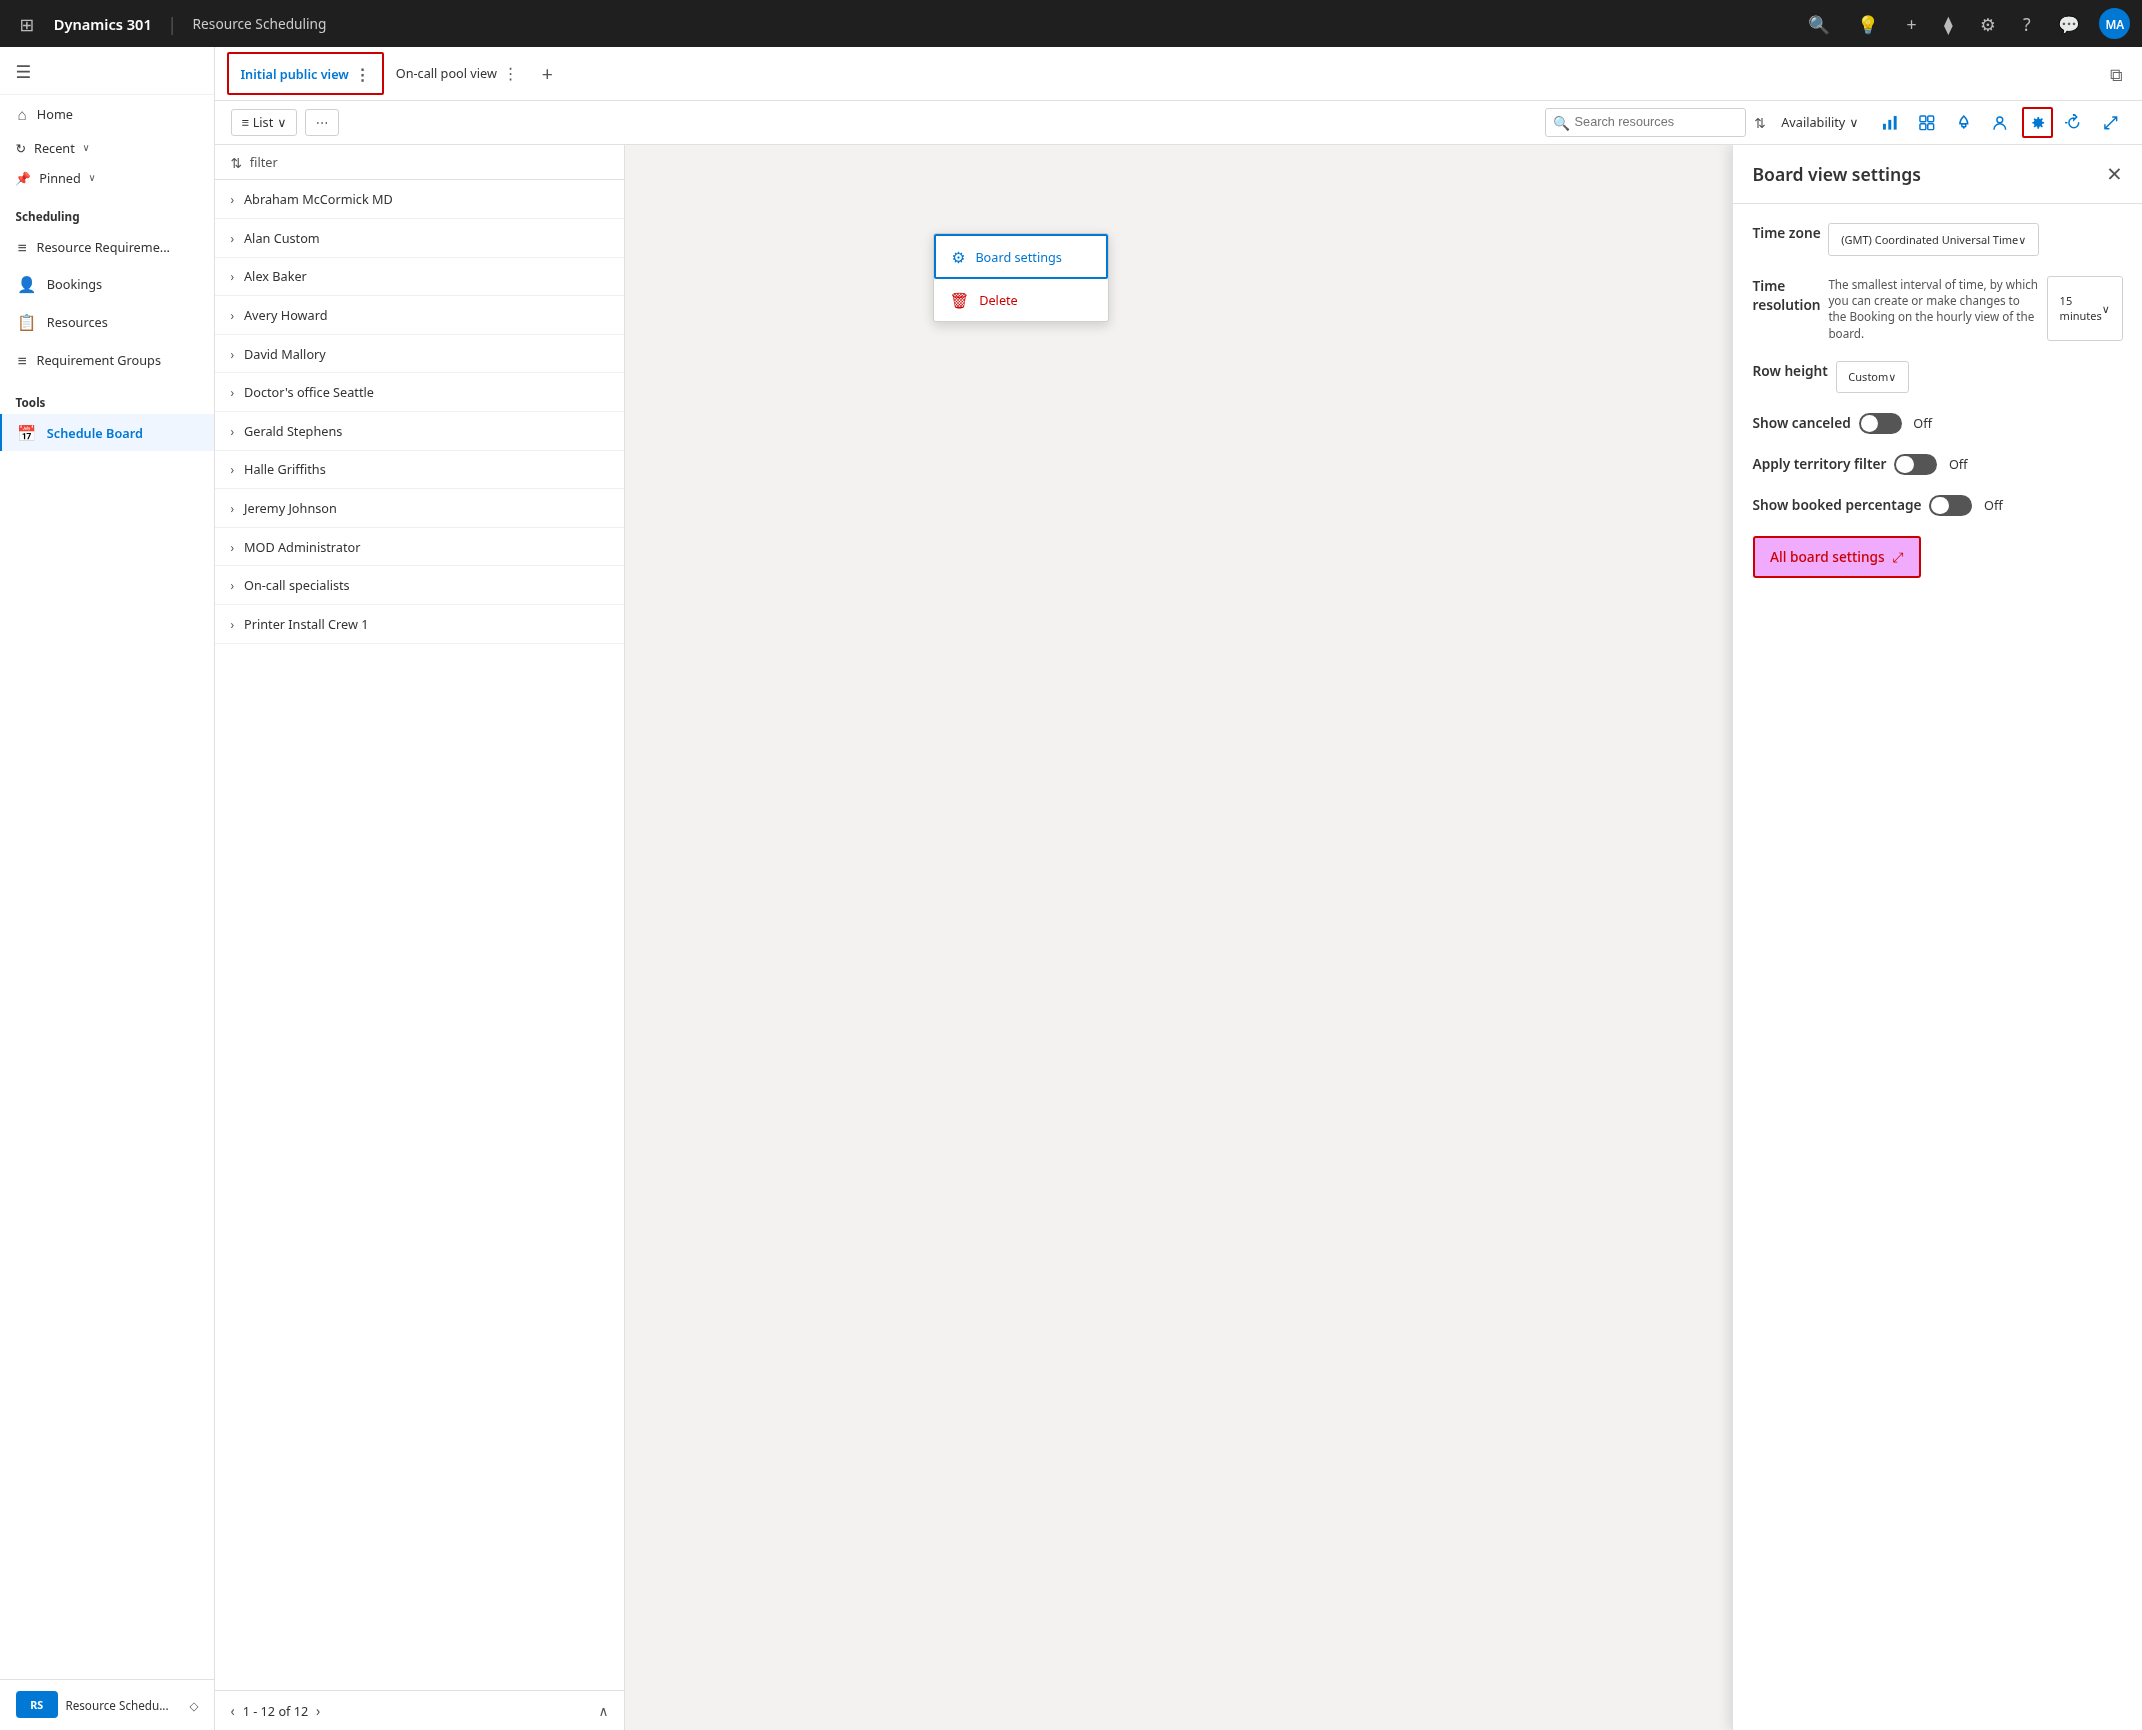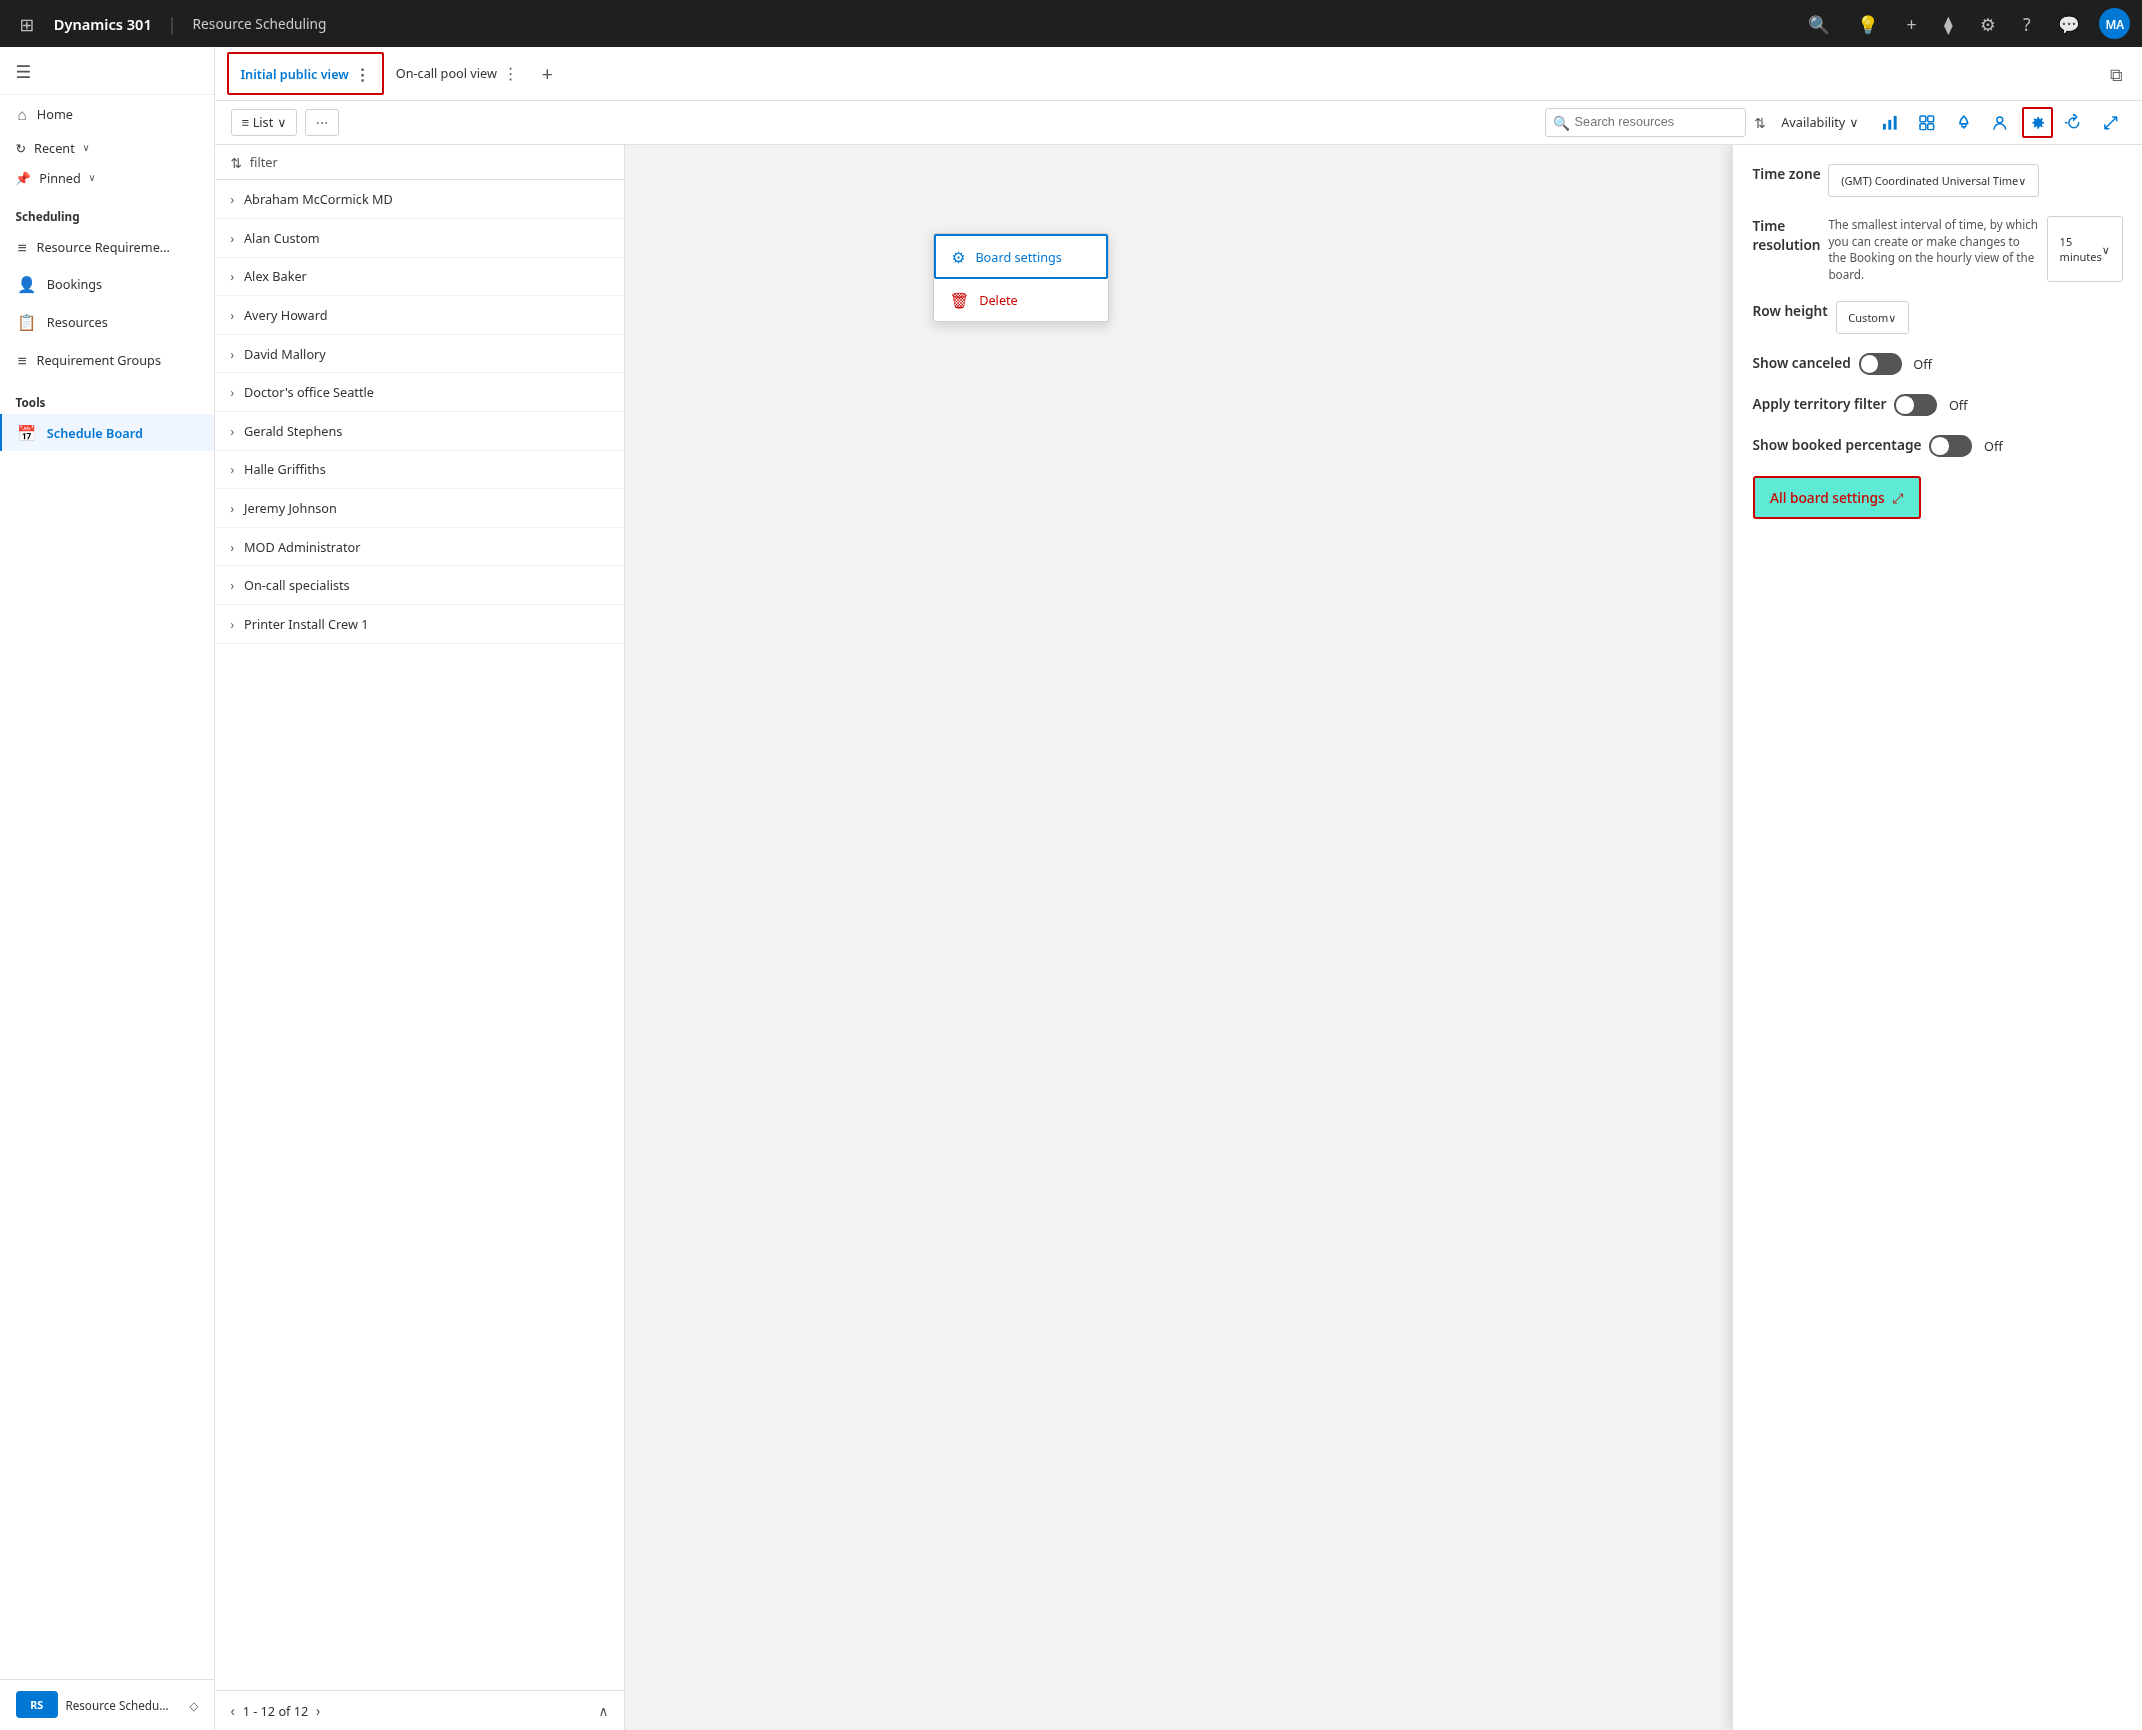--- a/index.html
+++ b/index.html
@@ -238,21 +238,21 @@
     .toggle-label { font-size: 12.7px; color: #333; }
     .all-board-settings-btn {
       display: flex; align-items: center; gap: 7.8px;
       padding: 9.8px 15.6px;
       border: 2px solid #cc0000;
       border-radius: 2.9px;
       color: #cc0000;
       font-size: 13.7px;
       font-weight: 500;
       cursor: pointer;
-      background: #5eead4;
+      background: #f0abfc;
       width: fit-content;
     }
 
     
     .context-menu {
       position: absolute;
       top: 88px;
       left: 308px;
       background: #fff;
       border: 1px solid #d0d0d0;
@@ -510,20 +510,24 @@
             <span class="cm-icon">⚙</span>
             <span>Board settings</span>
           </div>
           <div class="context-menu-item danger">
             <span class="cm-icon">🗑</span>
             <span>Delete</span>
           </div>
         </div>
 
         <div class="settings-panel">
+          <div class="settings-panel-header">
+            <span class="settings-panel-title">Board view settings</span>
+            <span class="settings-close">✕</span>
+          </div>
           <div class="settings-body">
 
             <div class="settings-field">
               <span class="settings-label">Time zone</span>
               <div class="settings-select">
                 <span>(GMT) Coordinated Universal Time</span>
                 <span>∨</span>
               </div>
             </div>
 

